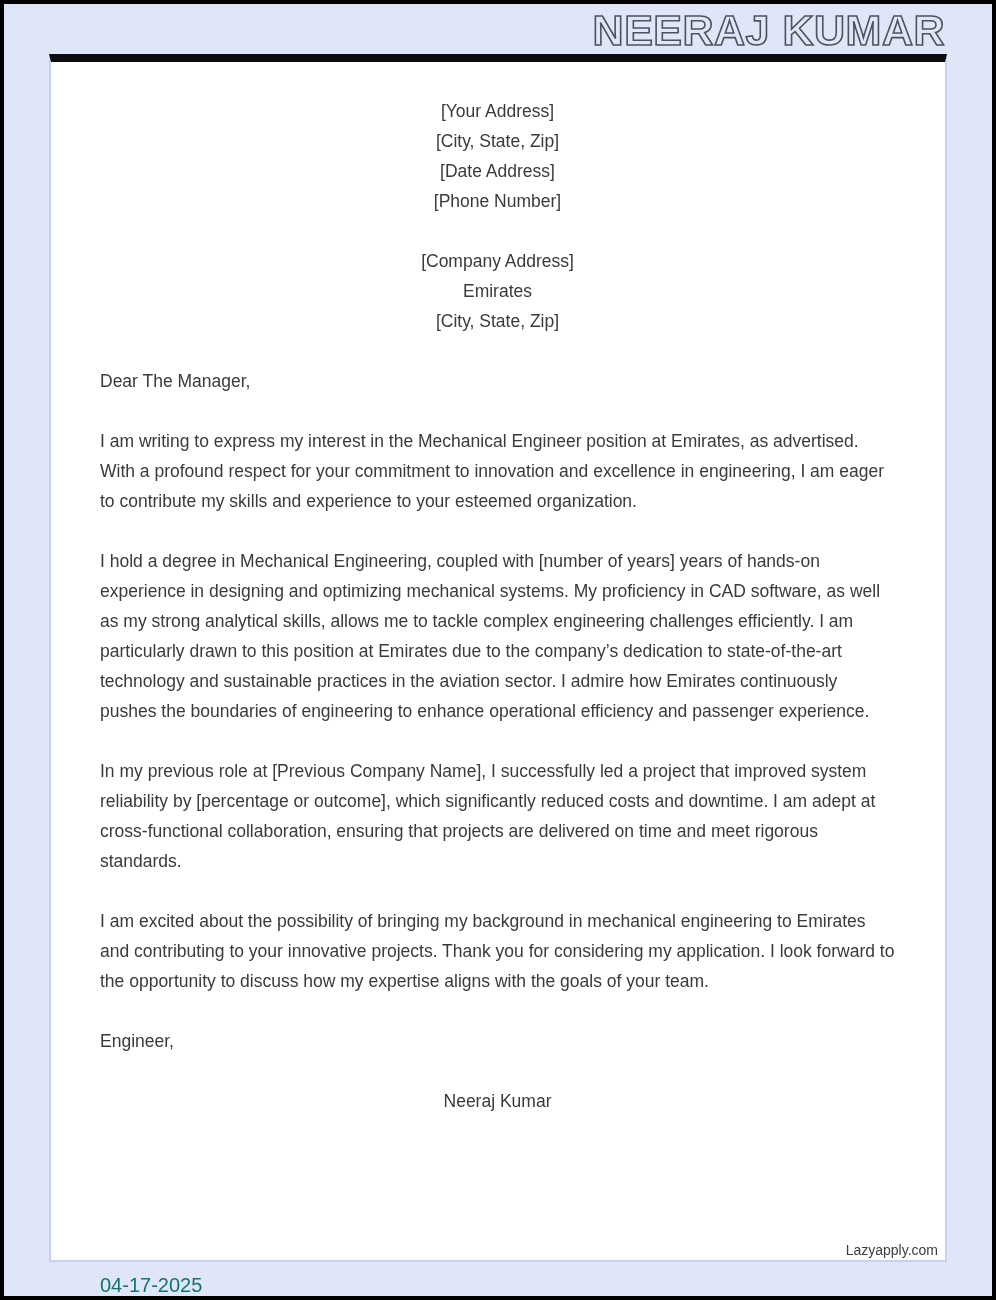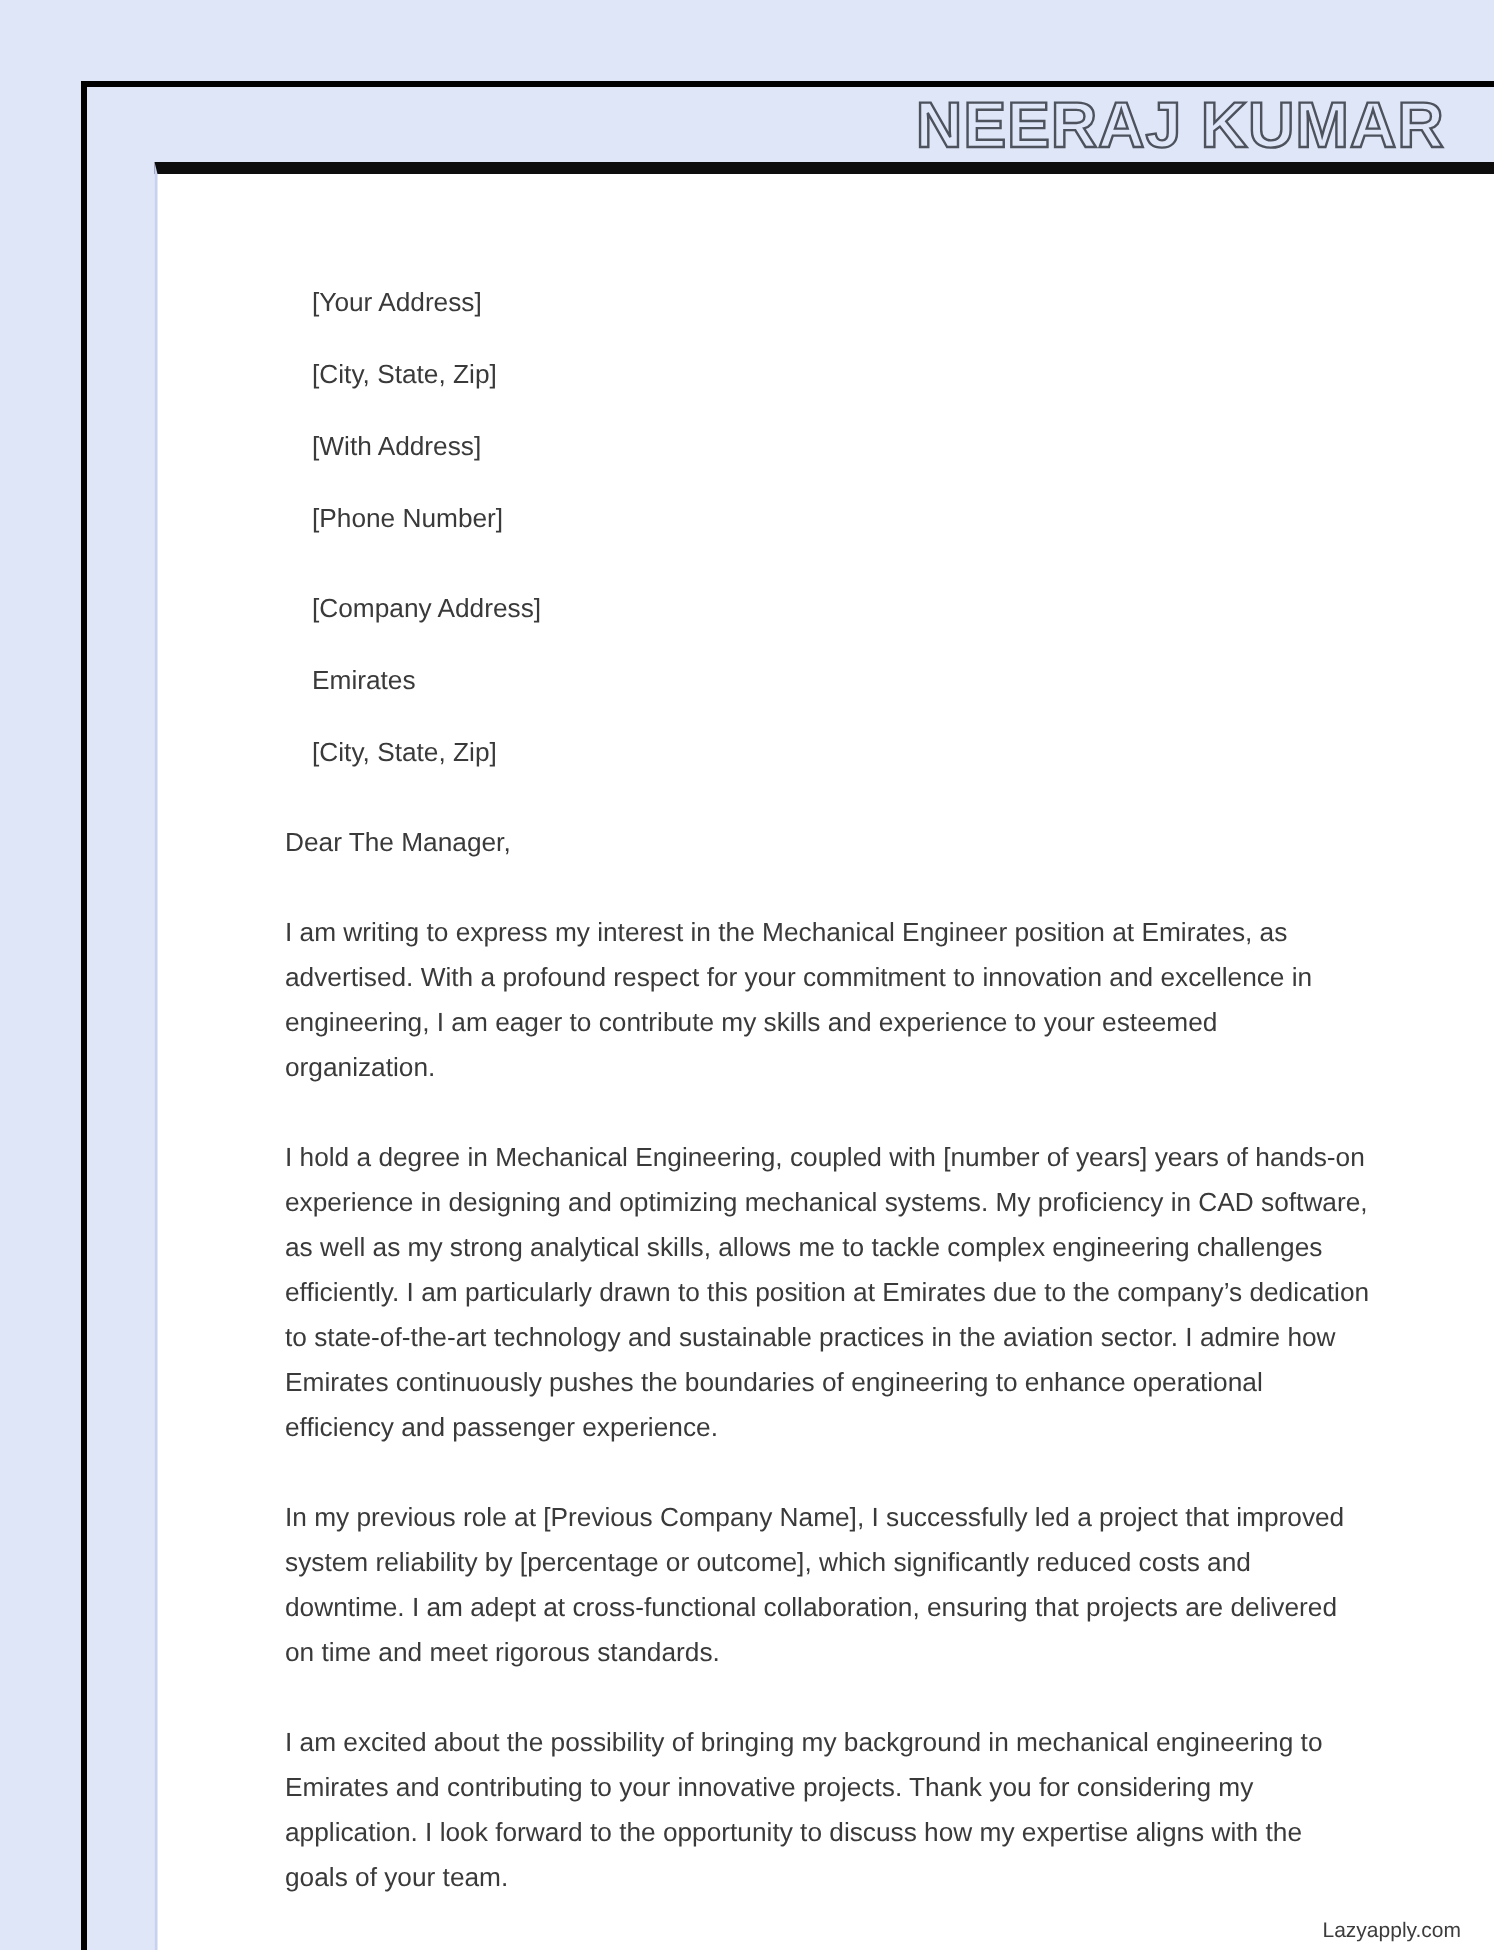--- a/index.html
+++ b/index.html
@@ -1,15 +1,15 @@
 <!DOCTYPE html>
 <html><head>
 <meta charset="utf-8">
 <style>
-  * { margin: 18px; padding: 0; box-sizing: border-box; }
+  * { margin: 0; padding: 0; box-sizing: border-box; }
   html, body { width: 996px; height: 1300px; }
   body {
     position: relative;
     background: #dee6f8;
     font-family: "Liberation Sans", sans-serif;
     overflow: hidden;
   }
   
   .frame {
     position: absolute; inset: 0;
@@ -46,21 +46,21 @@
     overflow: hidden;
     z-index: 2;
   }
   .page-content {
     padding: 34px 50px 0 49px;
     color: #3a3a3a;
     font-size: 17.5px;
     line-height: 30px;
   }
   .block { margin-bottom: 30px; }
-  .line { height: 30px; }
+  .line { height: 30px; text-align: center; }
   .para { margin-bottom: 30px; }
   .credit {
     position: absolute;
     right: 7px;
     bottom: 1px;
     font-size: 14px;
     color: #3c3c3c;
     line-height: 18px;
   }
   .date-link {
@@ -78,21 +78,21 @@
 <body>
 
 <div class="header-name">NEERAJ KUMAR</div>
 
 <div class="page">
   <div class="page-content">
 
     <div class="block">
       <div class="line">[Your Address]</div>
       <div class="line">[City, State, Zip]</div>
-      <div class="line">[With Address]</div>
+      <div class="line">[Date Address]</div>
       <div class="line">[Phone Number]</div>
     </div>
 
     <div class="block">
       <div class="line">[Company Address]</div>
       <div class="line">Emirates</div>
       <div class="line">[City, State, Zip]</div>
     </div>
 
     <div class="block">Dear The Manager,</div>

